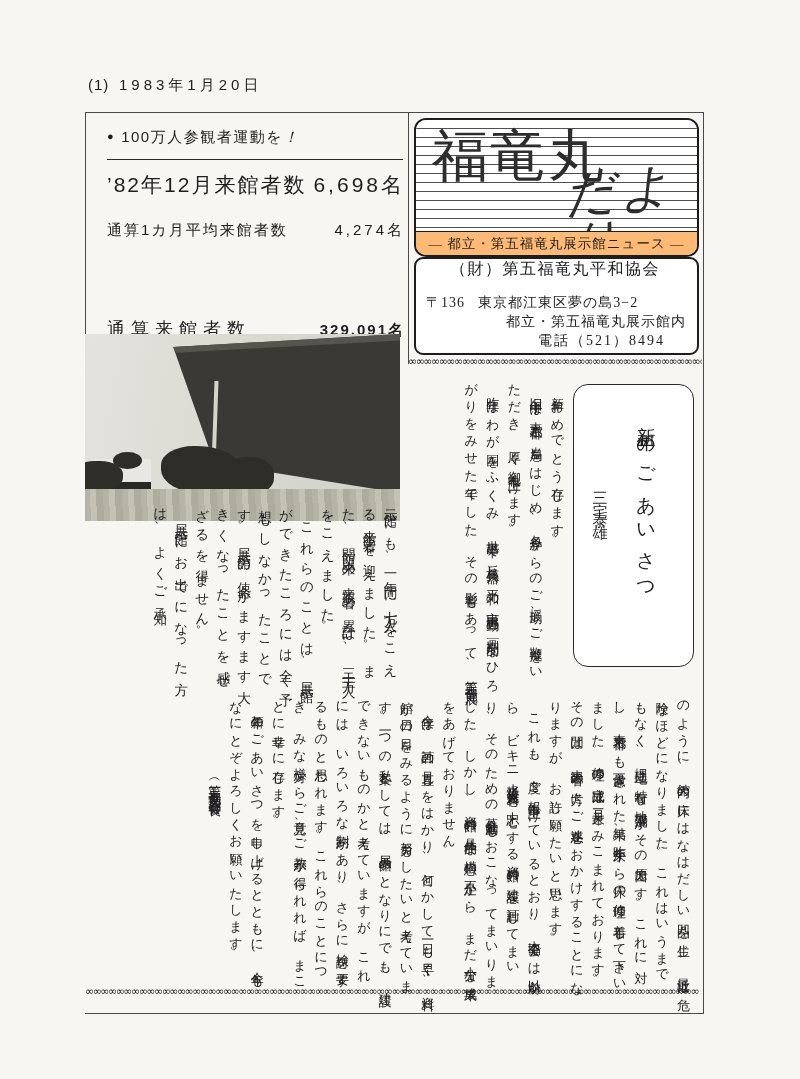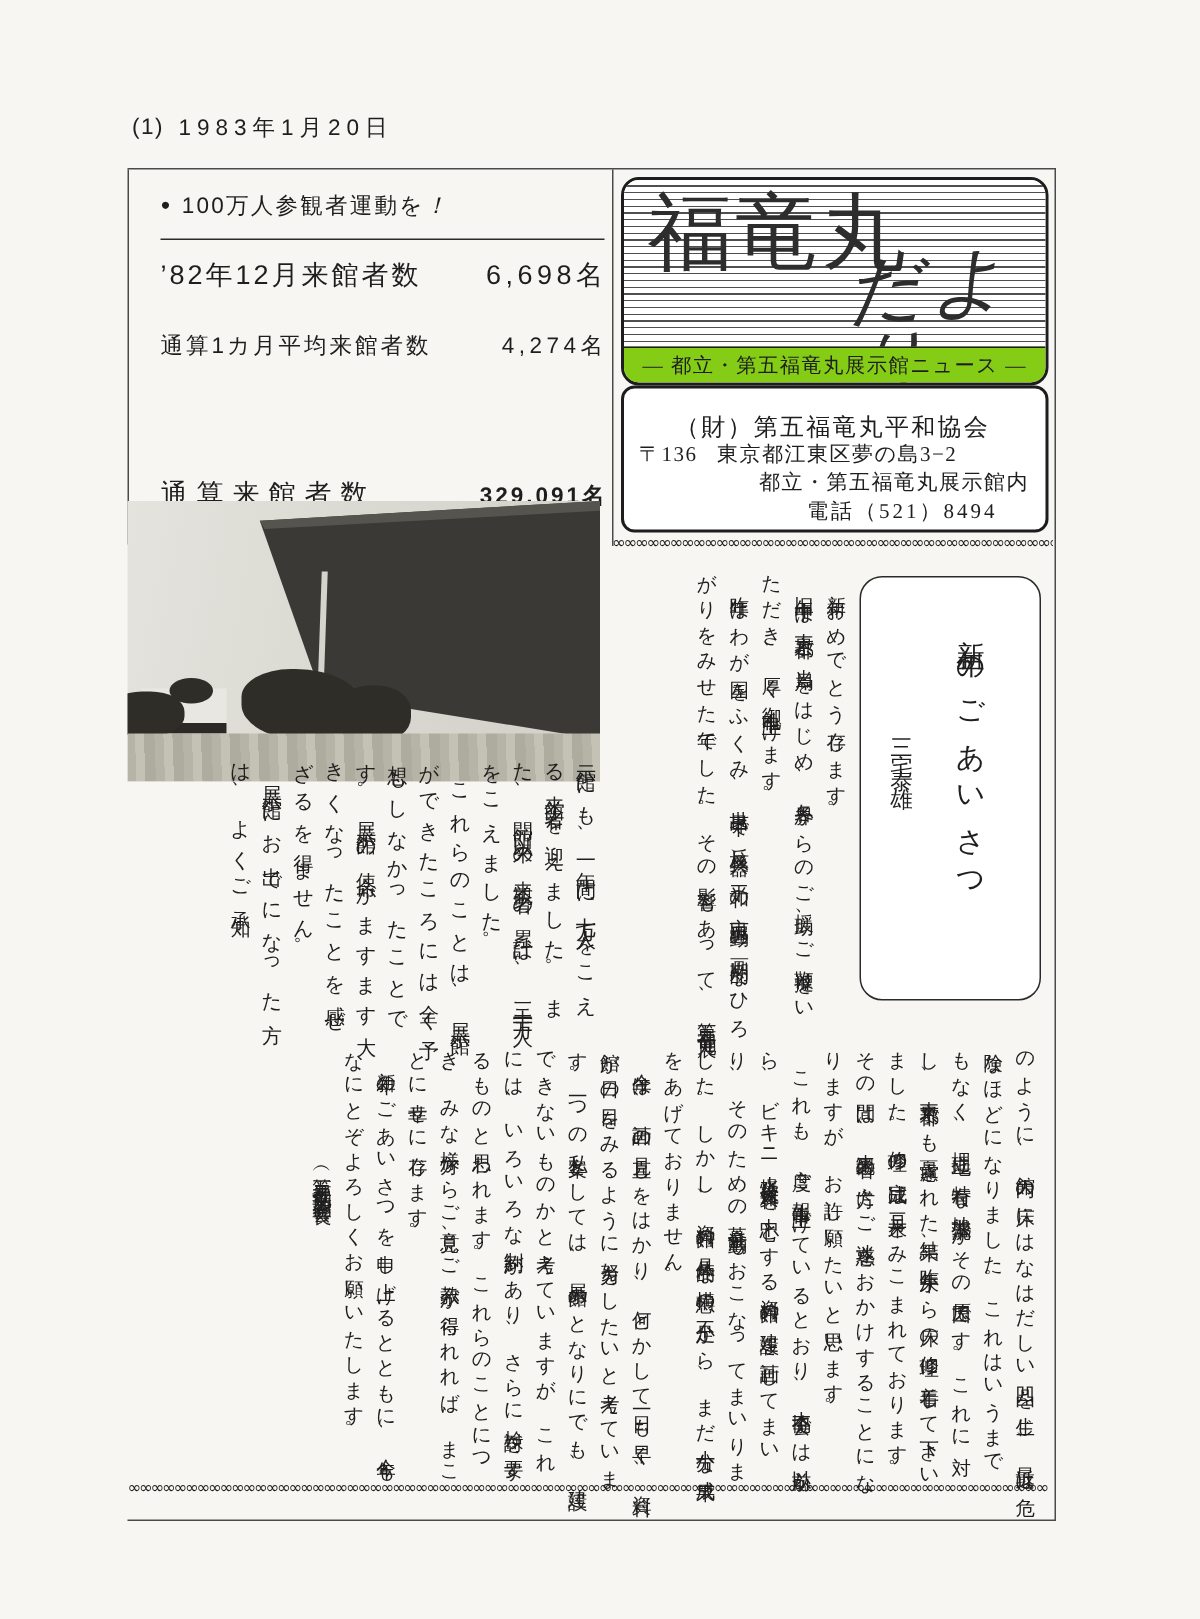--- a/index.html
+++ b/index.html
@@ -27,49 +27,49 @@
 
   
   .stats{position:absolute;left:0;top:0;width:323px;height:223px;padding-left:32px;}
   .slogan{position:absolute;top:15px;left:22px;font-size:15px;letter-spacing:1.5px;}
   .slogan .dot{font-size:11px;vertical-align:2px;margin-right:6px;}
   .slogan .bang{font-style:italic;}
   .stats-rule{position:absolute;top:46px;left:22px;width:296px;border-top:1.5px solid #2a2a2a;}
   .srow{position:absolute;left:22px;width:298px;display:flex;justify-content:space-between;align-items:baseline;}
   .srow .lbl{letter-spacing:2px;}
   .srow .val{letter-spacing:3px;}
-  .srow1{top:58px;font-size:18px;}
+  .srow1{top:58px;font-size:21px;}
   .srow2{top:108px;font-size:15px;}
   .srow3{top:136px;font-size:15px;}
   .srow4{top:166px;font-size:18px;margin-top:38px;}
   .srow4 .lbl{letter-spacing:6px;}
   .srow4 .val{font-size:15px;font-weight:bold;letter-spacing:2px;}
 
   
   .mast{position:absolute;left:323px;top:0;width:295px;}
   .mast-box{
     position:absolute;left:6px;top:5px;width:281px;height:135px;
     border:2px solid #1d1d1d;border-radius:12px;overflow:hidden;background:#fff;
   }
   .mast-ruled{
     position:absolute;left:0;top:0;width:100%;height:112px;
     background:repeating-linear-gradient(to bottom,#ffffff 0px,#ffffff 3.6px,#4f4f4f 3.6px,#4f4f4f 4.5px);
   }
   .mast-title1{position:absolute;left:16px;top:8px;font-size:56px;line-height:1;letter-spacing:2px;color:#2d2d2d;font-weight:500;}
   .mast-title2{position:absolute;left:150px;top:44px;font-size:50px;line-height:1;letter-spacing:4px;color:#2d2d2d;transform:rotate(-5deg);font-style:italic;}
   .mast-subband{
-    position:absolute;left:0;bottom:0;width:100%;height:23px;background:#84cc16;
+    position:absolute;left:0;bottom:0;width:100%;height:23px;background:#fdba74;
     border-top:1.5px solid #1d1d1d;display:flex;align-items:center;justify-content:center;
     font-size:13.5px;letter-spacing:1px;
   }
   .addr-box{
     position:absolute;left:6px;top:144px;width:281px;height:94px;
     border:2px solid #1d1d1d;border-radius:9px;background:#fff;font-size:14px;
   }
-  .addr-org{position:absolute;top:16px;left:34px;font-size:16px;letter-spacing:1.5px;}
+  .addr-org{position:absolute;top:0;left:34px;font-size:16px;letter-spacing:1.5px;}
   .addr-postal{position:absolute;top:35px;left:10px;letter-spacing:1px;}
   .addr-line1{position:absolute;top:35px;left:62px;letter-spacing:1px;}
   .addr-line2{position:absolute;top:54px;left:90px;letter-spacing:1px;}
   .addr-phone{position:absolute;top:73px;left:122px;letter-spacing:2px;}
 
   
   .chain{font-size:11px;line-height:1;letter-spacing:-1.5px;color:#1c1c1c;
          white-space:nowrap;overflow:hidden;position:absolute;height:12px;
          font-family:"DejaVu Sans",sans-serif;}
   .chain-top{left:0;top:243px;width:294px;}

